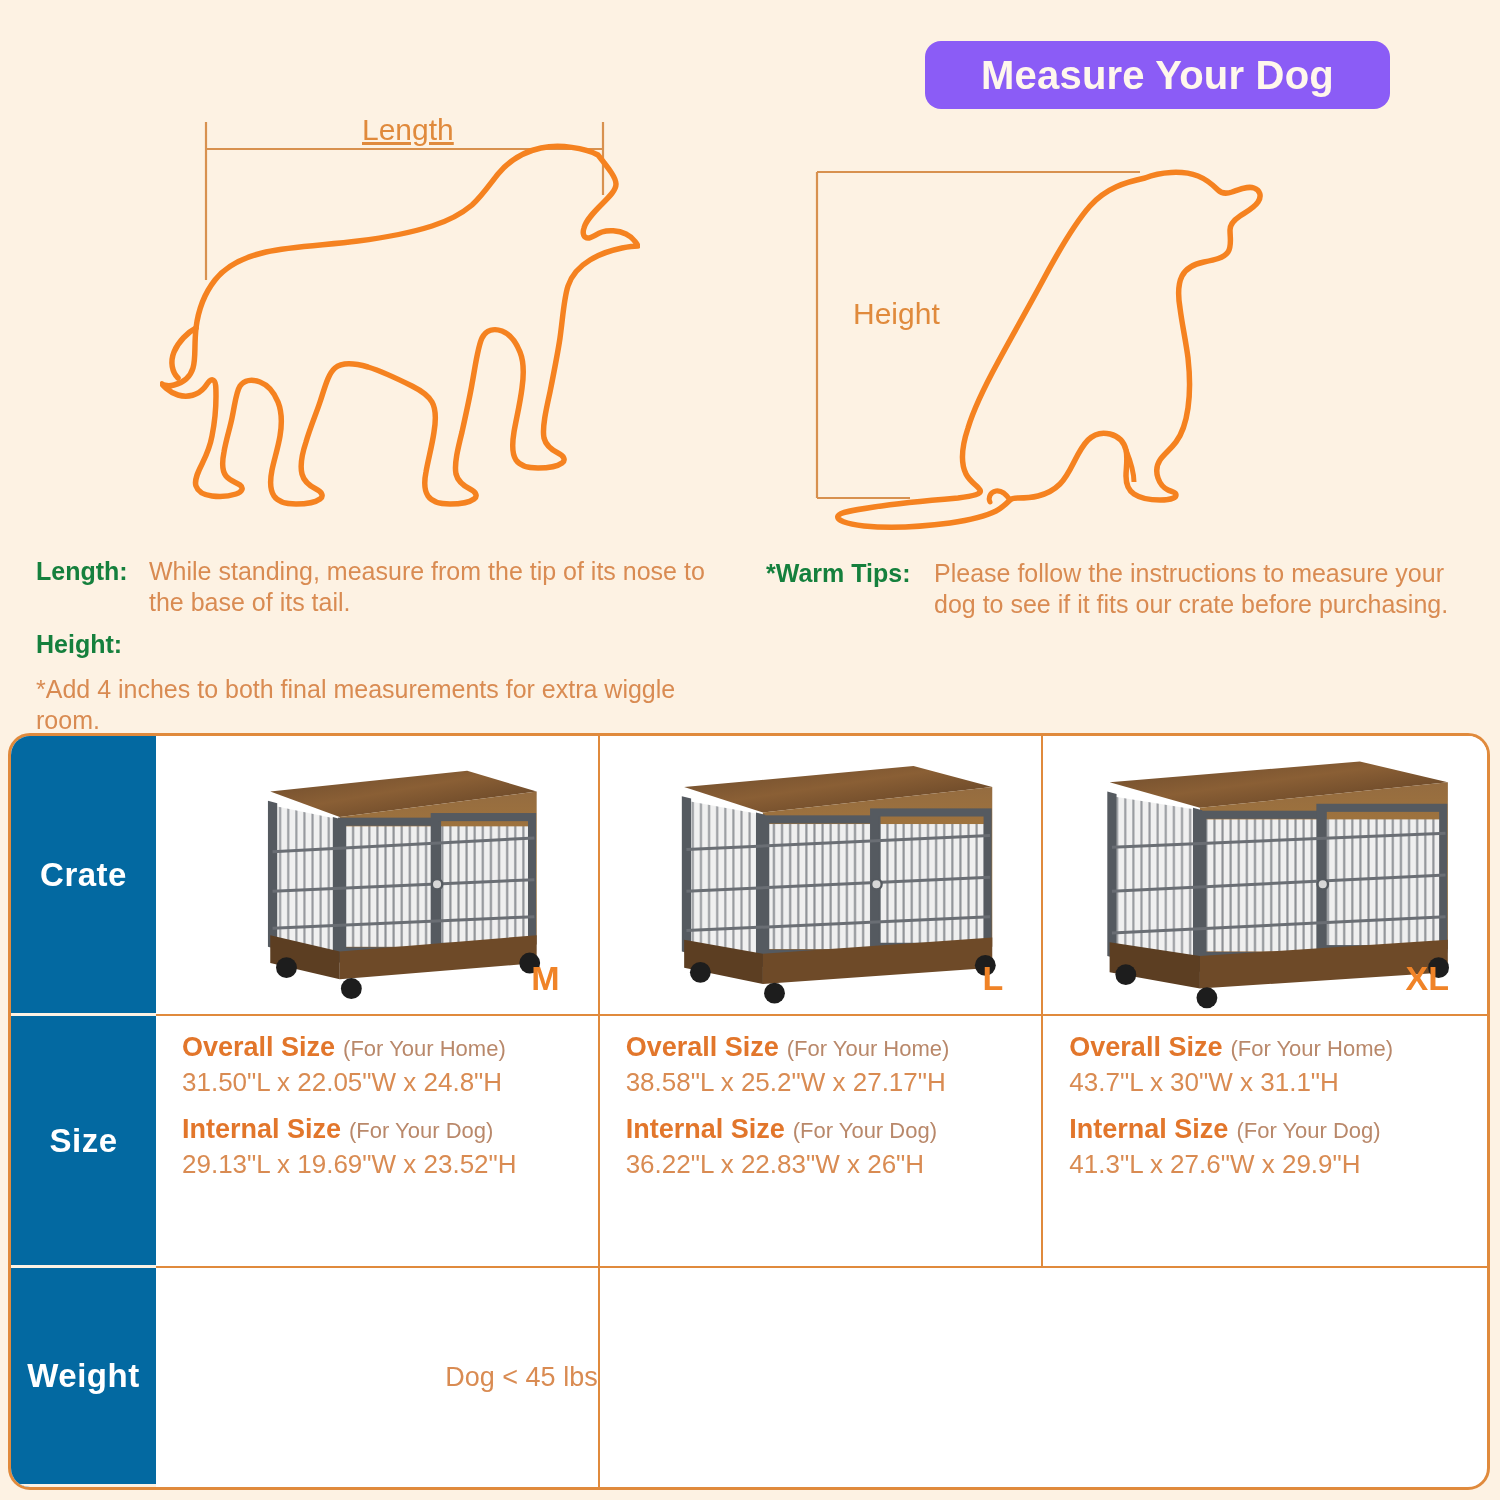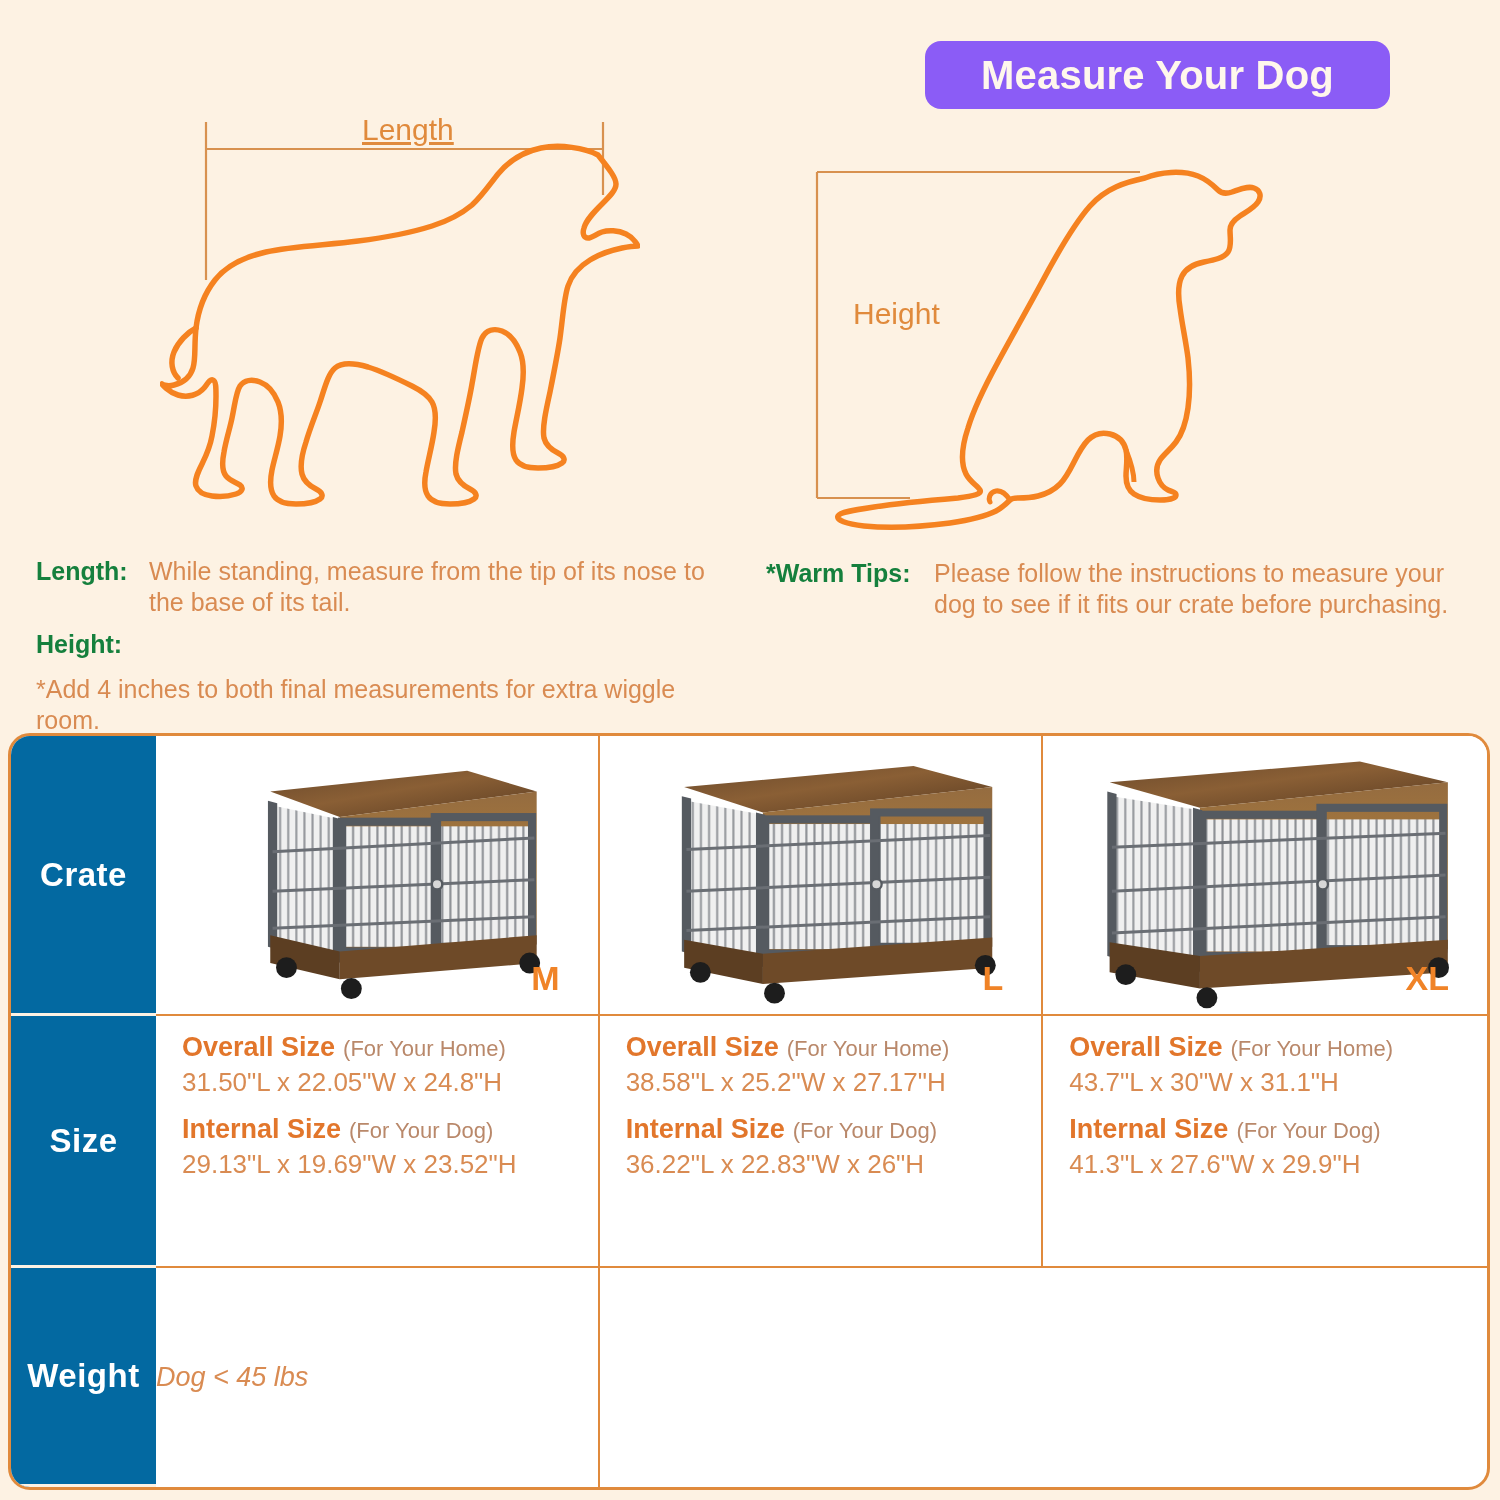--- a/index.html
+++ b/index.html
@@ -166,22 +166,21 @@
     color: #D98B52;
     font-size: 26px;
     margin-bottom: 16px;
     white-space: nowrap;
   }
 
   
   .weight-cell {
     display: flex;
     align-items: center;
-    justify-content: flex-start;
-    font-style: italic;
+    justify-content: flex-end;
   }
   .weight-text {
     color: #D98B52;
     font-size: 27px;
   }
 </style>
 </head>
 <body>
 
 <div class="header-badge">

